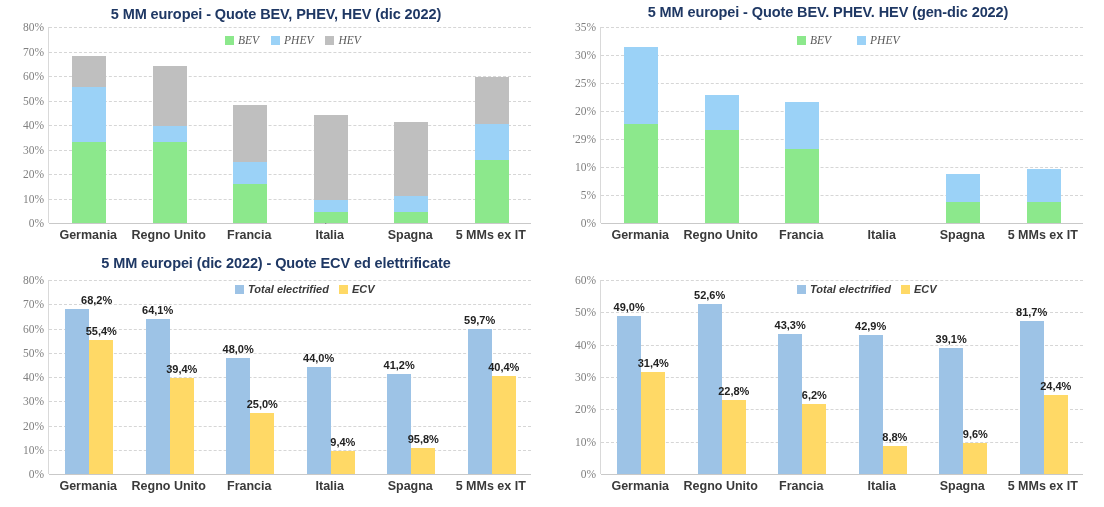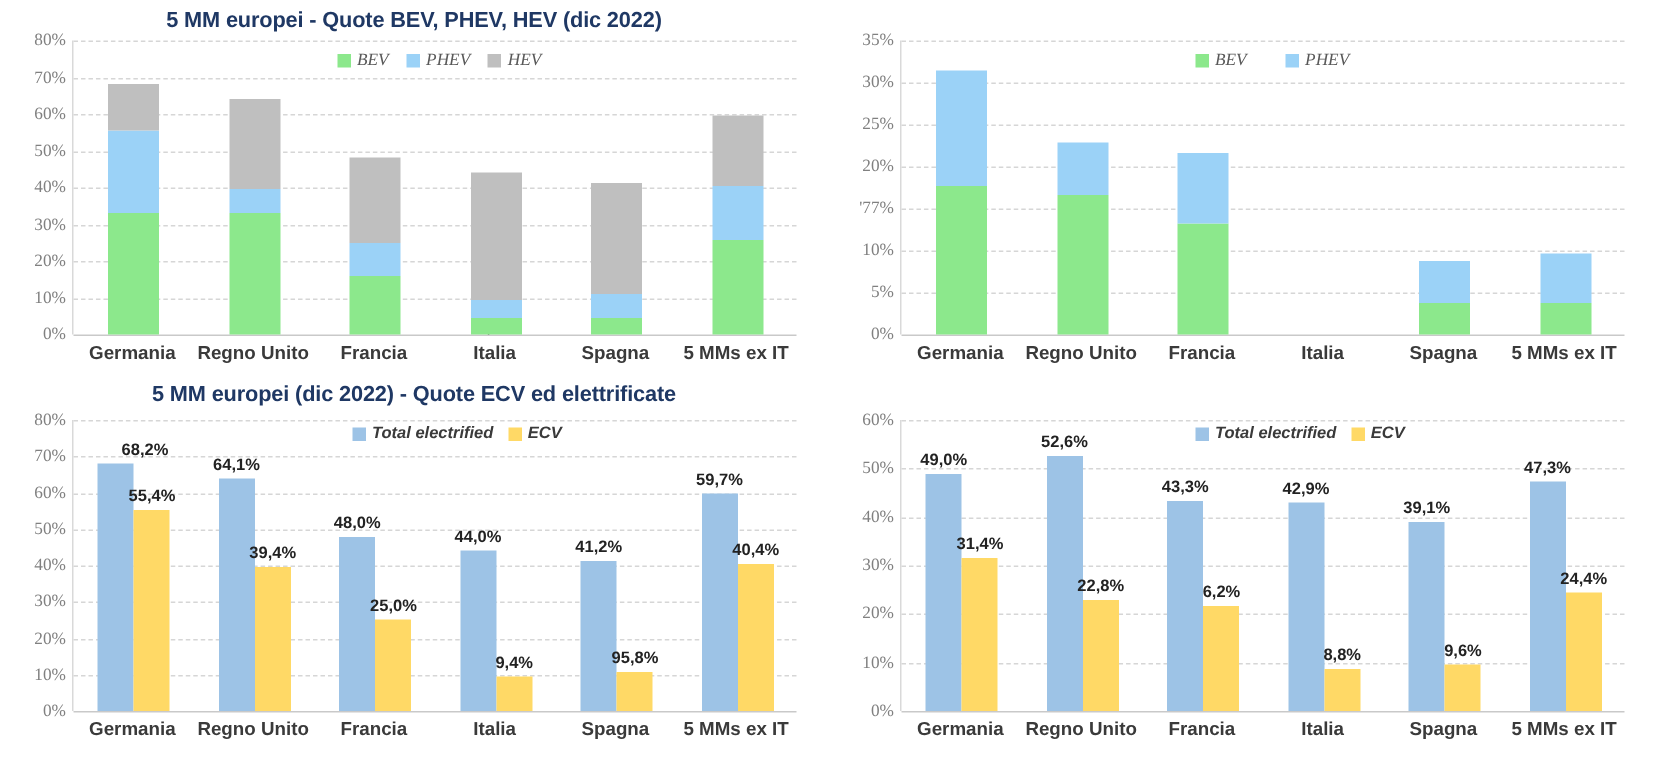--- a/index.html
+++ b/index.html
@@ -183,24 +183,25 @@
           <span class="legend-swatch" style="background: rgb(155, 210, 247);"></span>
           <span class="legend-label">PHEV</span>
         </div>
         <div class="legend-item">
           <span class="legend-swatch" style="background: rgb(191, 191, 191);"></span>
           <span class="legend-label">HEV</span>
         </div>
       </div>
     </div>
     <div class="chart-panel clip-top" style="left: 552px; top: 0px; width: 552px; height: 252px;">
+      <div class="chart-title" style="top: 4px; font-size: 14.5px; color: rgb(31, 56, 100);">5 MM europei  - Quote BEV. PHEV. HEV (gen-dic 2022)</div>
       <div class="ytick" style="top: 223px; left: 8px; width: 36px;">0%</div>
       <div class="ytick" style="top: 195px; left: 8px; width: 36px;">5%</div>
       <div class="ytick" style="top: 167px; left: 8px; width: 36px;">10%</div>
-      <div class="ytick" style="top: 139px; left: 8px; width: 36px;">'77%</div>
+      <div class="ytick" style="top: 139px; left: 8px; width: 36px;">'29%</div>
       <div class="ytick" style="top: 111px; left: 8px; width: 36px;">20%</div>
       <div class="ytick" style="top: 83px; left: 8px; width: 36px;">25%</div>
       <div class="ytick" style="top: 55px; left: 8px; width: 36px;">30%</div>
       <div class="ytick" style="top: 27px; left: 8px; width: 36px;">35%</div>
       <div class="xtick" style="left: 48px; width: 80.5px; top: 228px;">Germania</div>
       <div class="xtick" style="left: 128.5px; width: 80.5px; top: 228px;">Regno Unito</div>
       <div class="xtick" style="left: 209px; width: 80.5px; top: 228px;">Francia</div>
       <div class="xtick" style="left: 289.5px; width: 80.5px; top: 228px;">Italia</div>
       <div class="xtick" style="left: 370px; width: 80.5px; top: 228px;">Spagna</div>
       <div class="xtick" style="left: 450.5px; width: 80.5px; top: 228px;">5 MMs ex IT</div>
@@ -355,21 +356,21 @@
         <div class="dlabel dark" style="left: 213.325px; top: 115.16px;">6,2%</div>
         <div class="bar" style="left: 257.6px; width: 24.15px; height: 138.71px; bottom: 0px; background: rgb(157, 195, 230);"></div>
         <div class="dlabel dark" style="left: 269.675px; top: 46.29px;">42,9%</div>
         <div class="bar" style="left: 281.75px; width: 24.15px; height: 28.4533px; bottom: 0px; background: rgb(255, 217, 102);"></div>
         <div class="dlabel dark" style="left: 293.825px; top: 156.547px;">8,8%</div>
         <div class="bar" style="left: 338.1px; width: 24.15px; height: 126.423px; bottom: 0px; background: rgb(157, 195, 230);"></div>
         <div class="dlabel dark" style="left: 350.175px; top: 58.5767px;">39,1%</div>
         <div class="bar" style="left: 362.25px; width: 24.15px; height: 31.04px; bottom: 0px; background: rgb(255, 217, 102);"></div>
         <div class="dlabel dark" style="left: 374.325px; top: 153.96px;">9,6%</div>
         <div class="bar" style="left: 418.6px; width: 24.15px; height: 152.937px; bottom: 0px; background: rgb(157, 195, 230);"></div>
-        <div class="dlabel dark" style="left: 430.675px; top: 32.0633px;">47,3%</div>
+        <div class="dlabel dark" style="left: 430.675px; top: 32.0633px;">81,7%</div>
         <div class="bar" style="left: 442.75px; width: 24.15px; height: 78.8933px; bottom: 0px; background: rgb(255, 217, 102);"></div>
         <div class="dlabel dark" style="left: 454.825px; top: 106.107px;">24,4%</div>
       </div>
       <div class="legend" style="top: 31px; left: 245px; gap: 10px;">
         <div class="legend-item">
           <span class="legend-swatch" style="background: rgb(157, 195, 230);"></span>
           <span class="legend-label bold">Total electrified</span>
         </div>
         <div class="legend-item">
           <span class="legend-swatch" style="background: rgb(255, 217, 102);"></span>

